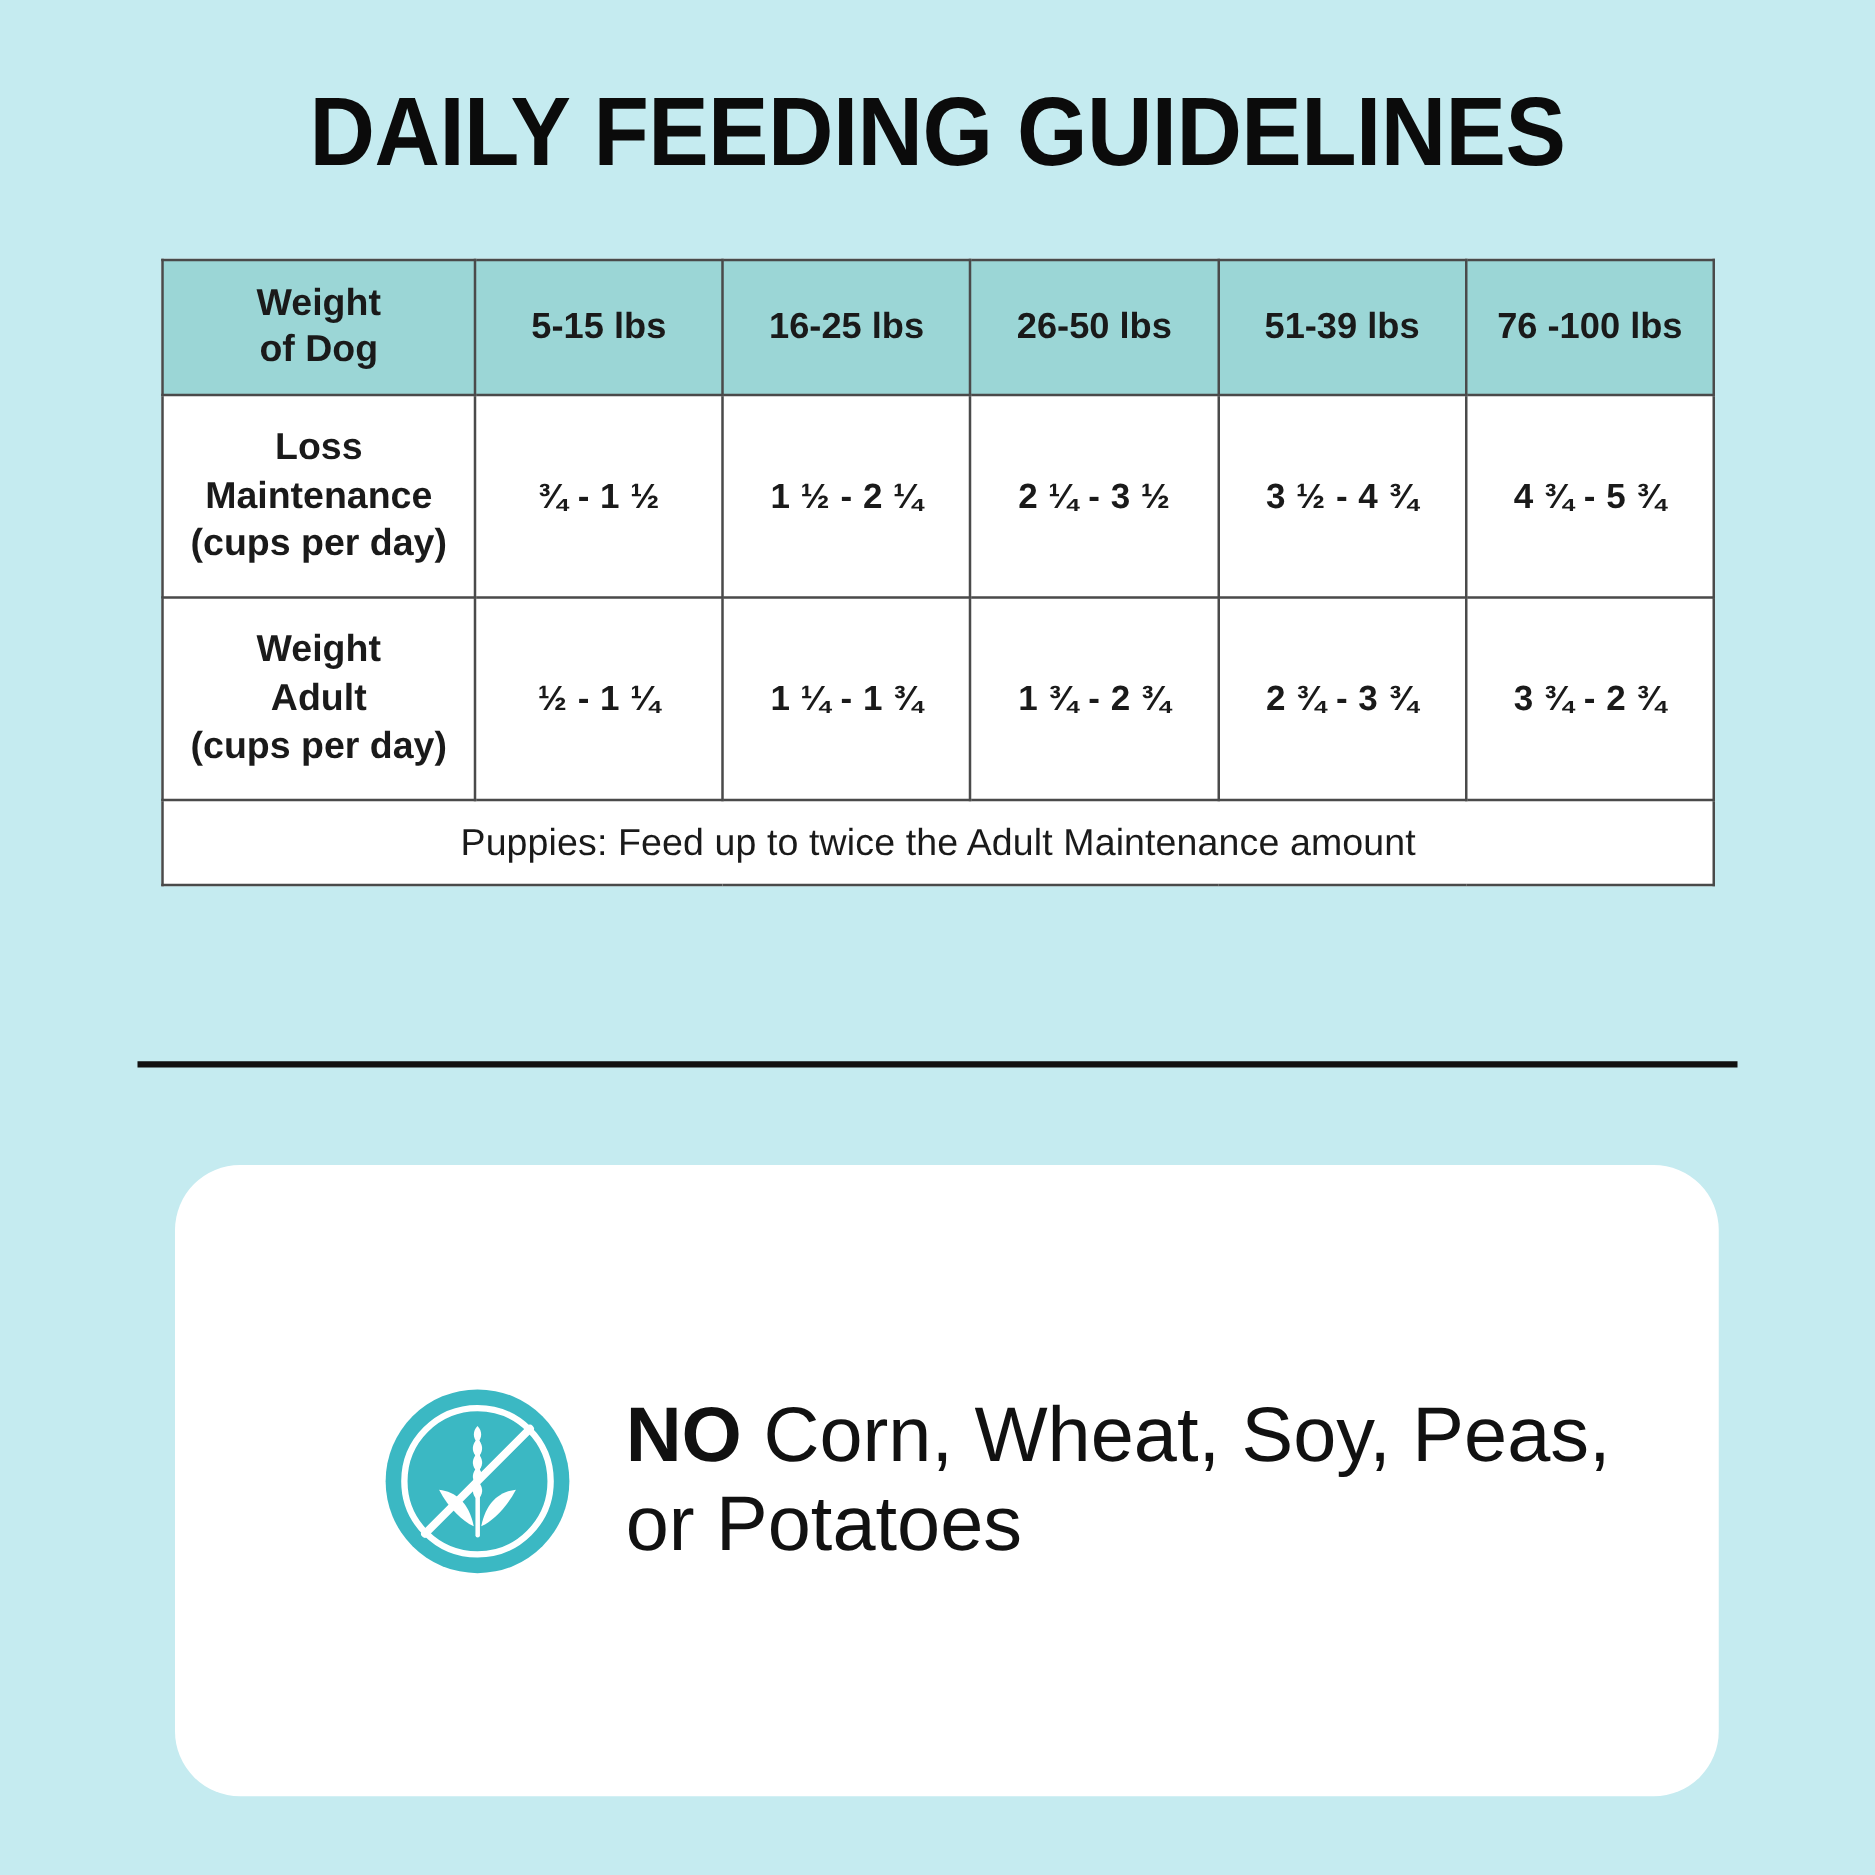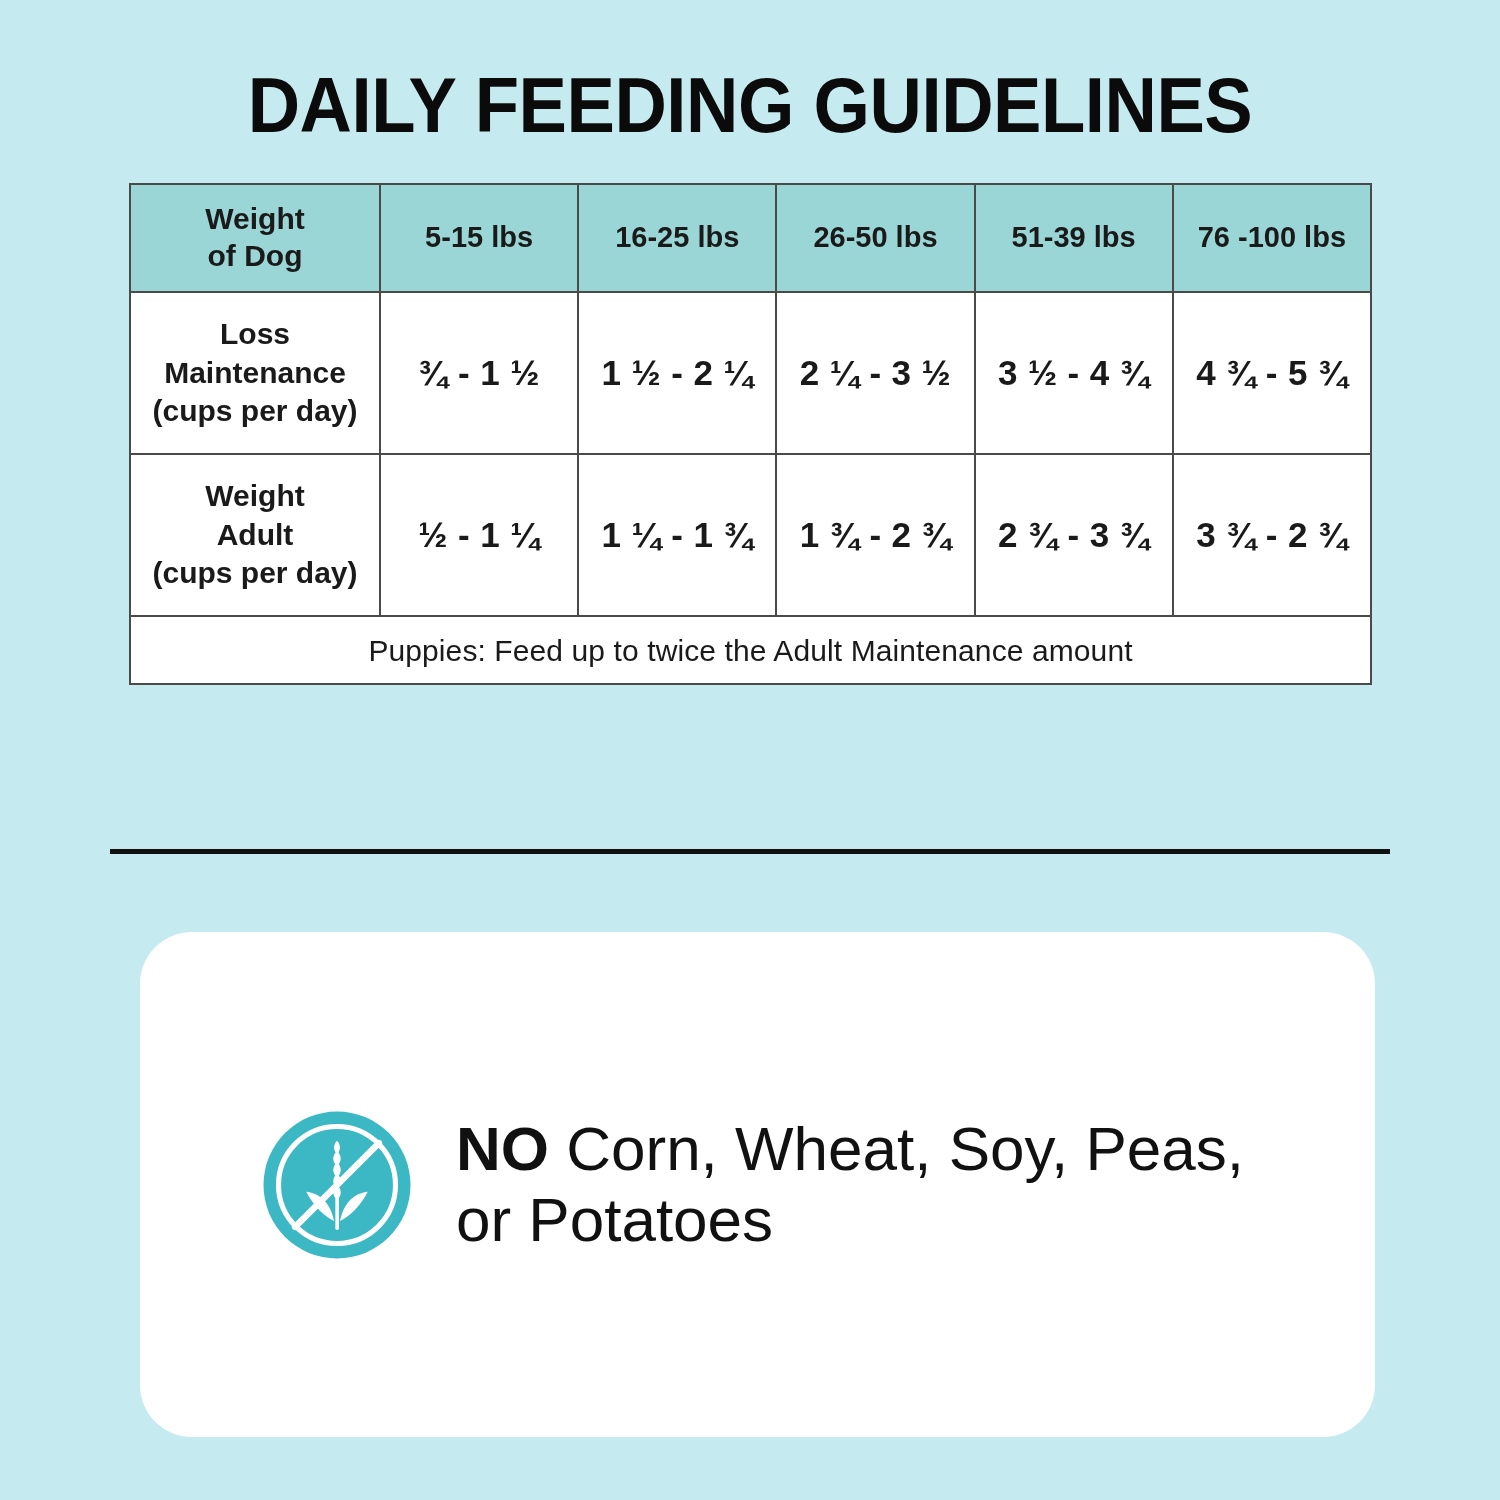--- a/index.html
+++ b/index.html
@@ -30,21 +30,21 @@
     transform: scaleX(0.93);
     transform-origin: 50% 50%;
     line-height: 1;
     white-space: nowrap;
   }
 
   
   .feeding-table-wrap {
     position: absolute;
     left: 129px;
-    top: 183px;
+    top: 207px;
     width: 1243px;
   }
   table.feeding-table {
     width: 100%;
     border-collapse: collapse;
     table-layout: fixed;
     background: #ffffff;
     border: 2px solid #4a4a4a;
   }
   table.feeding-table td,
@@ -71,21 +71,21 @@
     height: 152px;
     font-size: 37px;
     line-height: 1.1;
   }
   tbody td.row-label {
     font-size: 30px;
     line-height: 1.28;
     padding: 4px 6px;
   }
   tbody td.value-cell {
-    font-size: 35px;
+    font-size: 28px;
     letter-spacing: 0.4px;
     white-space: nowrap;
     margin-left: 16px;
   }
   tbody tr.note-row td {
     height: 66px;
     font-size: 30px;
     font-weight: 400;
     letter-spacing: 0.1px;
     margin-top: 24px;
@@ -113,21 +113,21 @@
     height: 505px;
     background: #ffffff;
     border-radius: 52px;
     box-sizing: border-box;
   }
   .feature-list {
     position: absolute;
     left: 0; top: 0;
     width: 100%; height: 100%;
     display: flex;
-    flex-direction: column;
+    flex-direction: row;
     justify-content: center;
     gap: 56px;
     padding: 0 0 0 122px;
     box-sizing: border-box;
   }
   .feature-row {
     display: flex;
     align-items: center;
     gap: 44px;
   }

